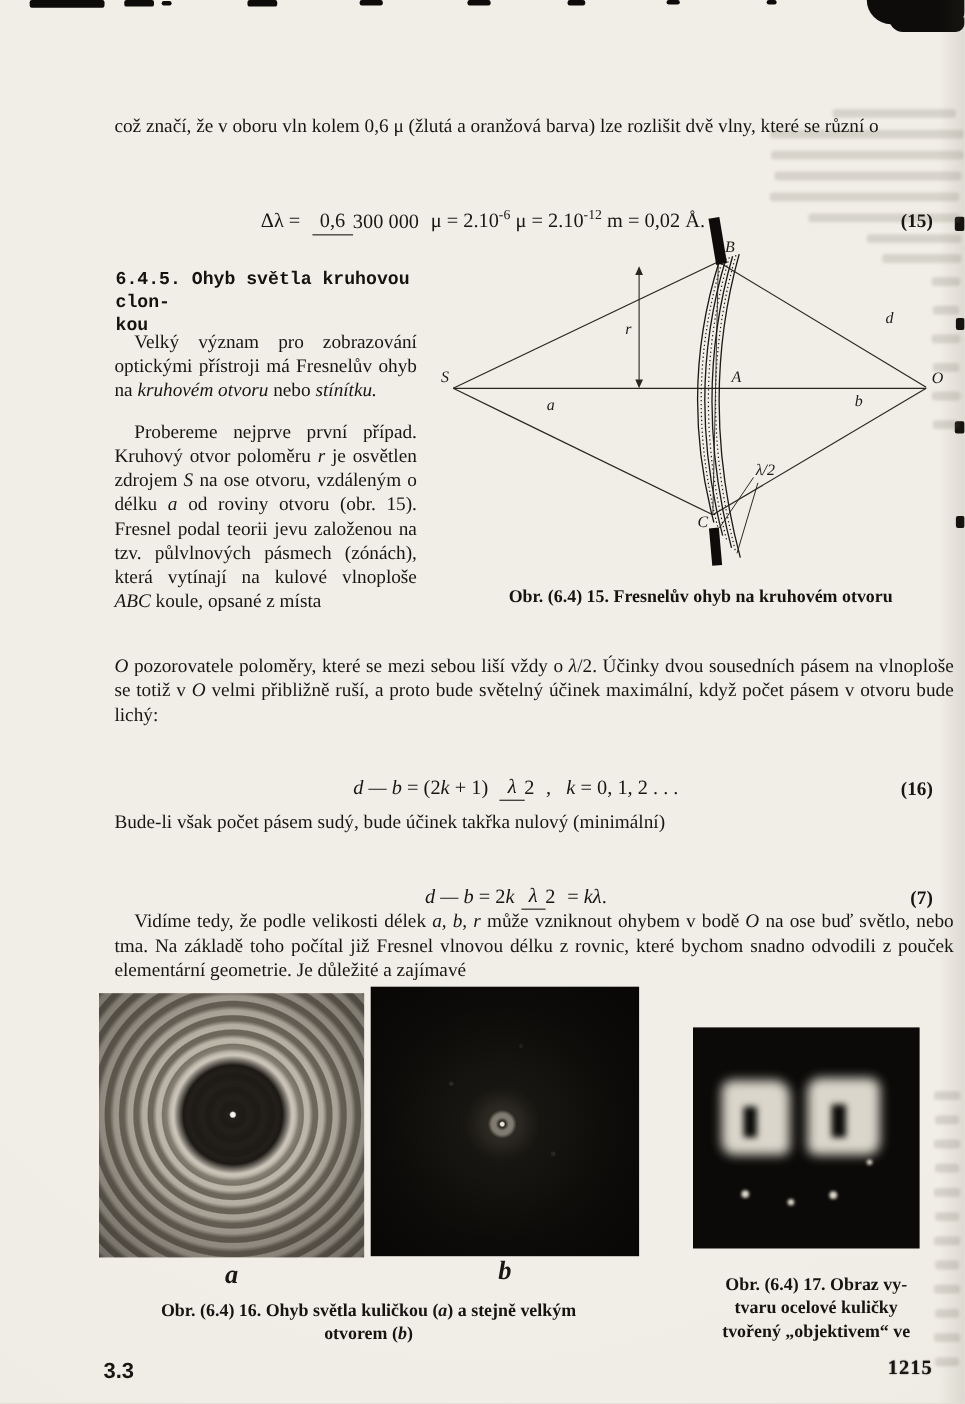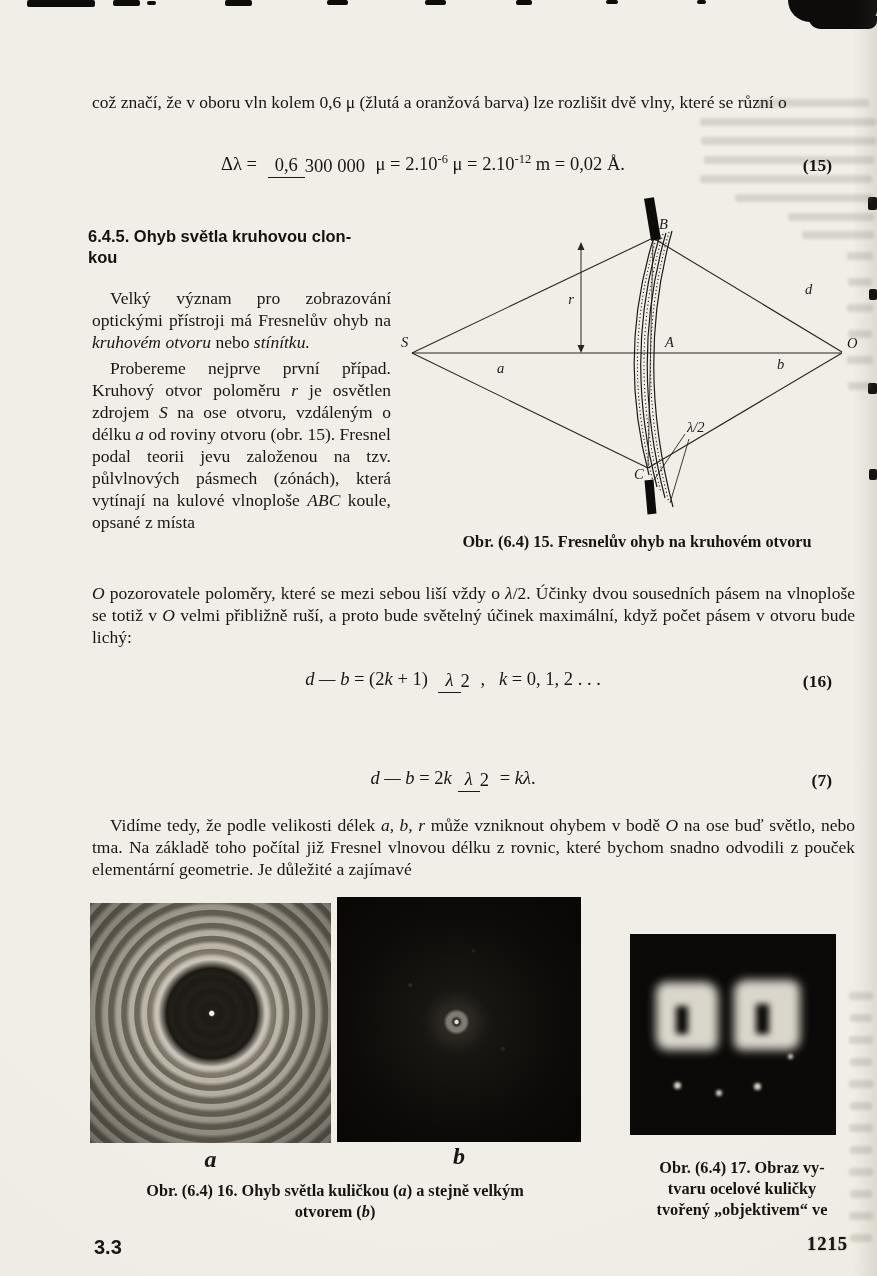--- a/index.html
+++ b/index.html
@@ -4,26 +4,26 @@
 <style>
   html,body{margin:0;padding:0;background:#dedbd2;}
   .page{
     position:relative;width:877px;height:1276px;overflow:hidden;
     background:radial-gradient(130% 105% at 50% 38%, #f1eee7 55%, #eae7de 100%);
     font-family:"Liberation Serif","DejaVu Serif",serif;
     color:#181613;
   }
   .edge-shade{position:absolute;right:0;top:0;width:24px;height:100%;
     background:linear-gradient(90deg, rgba(0,0,0,0), rgba(90,84,74,0.13));}
-  .bodytext{position:absolute;margin:4px;font-size:17.5px;line-height:22px;text-align:justify;hyphens:auto;}
+  .bodytext{position:absolute;margin:16px;font-size:17.5px;line-height:22px;text-align:justify;hyphens:auto;}
   .indent{text-indent:18px;}
   .em{font-style:italic;}
-  .heading{position:absolute;margin:0;font-family:Liberation Sans, sans-serif;
+  .heading{position:absolute;margin:17px;font-family:Liberation Mono, monospace;
     font-weight:700;font-size:16.5px;line-height:21px;color:#14120f;}
-  .eq{position:absolute;left:72px;width:762px;text-align:center;font-size:18.5px;}
+  .eq{position:absolute;left:88px;width:762px;text-align:center;font-size:18.5px;margin-top:36px;}
   .eq .eq-inner{display:inline-block;}
   .eq sup{font-size:12.5px;}
   .eq .tag{position:absolute;right:2px;top:50%;transform:translateY(-50%);font-weight:700;font-size:17.5px;}
   .frac{display:inline-flex;flex-direction:row;align-items:center;vertical-align:middle;margin:0 6px;line-height:1.12;}
   .frac .num{padding:0 7px 1px;border-bottom:1.5px solid #1c1a16;}
   .frac .den{padding-top:1px;text-align:center;}
   .caption{position:absolute;margin:0;font-size:16.3px;font-weight:700;line-height:21px;text-align:center;color:#161411;}
   .photo{position:absolute;}
   #photo-a{left:90px;top:903px;width:241px;height:240px;
     background:
@@ -172,20 +172,21 @@
   <div class="eq" style="top:655px;height:52px;display:flex;align-items:center;justify-content:center;">
     <span class="eq-inner">
       <span><span class="em">d — b</span><span> = (2</span><span class="em">k</span><span> + 1) </span></span><span class="frac">
           <span class="num em">λ</span>
           <span class="den">2</span>
         </span><span><span> ,&nbsp;&nbsp;&nbsp;</span><span class="em">k</span><span> = 0, 1, 2 . . .</span></span>
     </span>
     <span class="tag">(16)</span>
   </div>
 
+  <p class="bodytext" style="left:88px;top:720px;width:763px;text-align:left">Bude-li však počet pásem sudý, bude účinek takřka nulový (minimální)</p>
 
   <div class="eq" style="top:754px;height:52px;display:flex;align-items:center;justify-content:center;">
     <span class="eq-inner">
       <span><span class="em">d — b</span><span> = 2</span><span class="em">k</span></span><span class="frac">
           <span class="num em">λ</span>
           <span class="den">2</span>
         </span><span><span> = </span><span class="em">kλ</span><span>.</span></span>
     </span>
     <span class="tag">(7)</span>
   </div>

